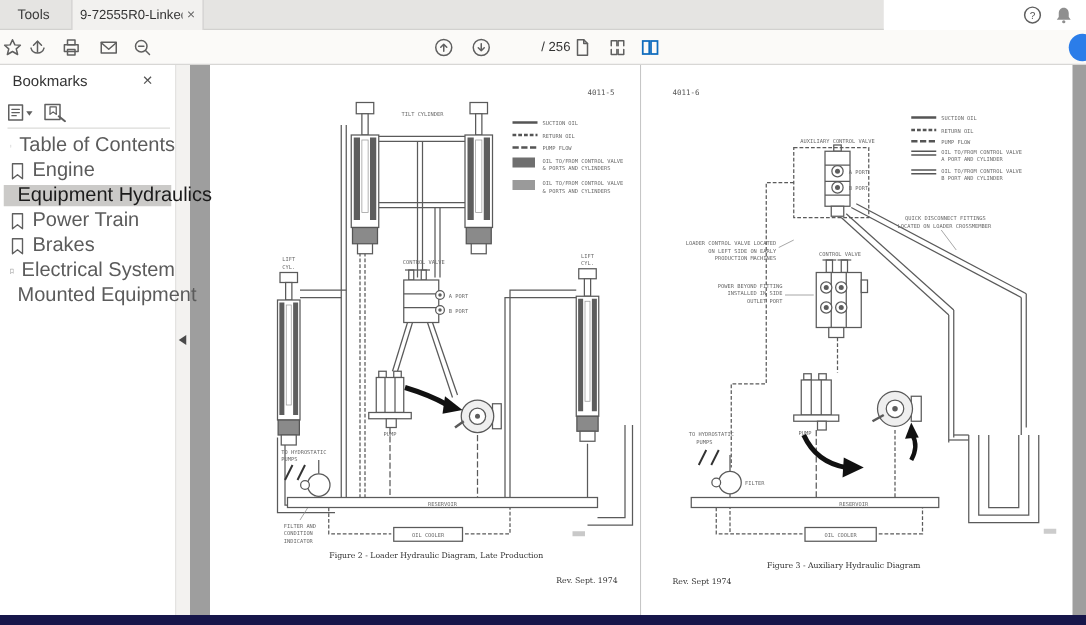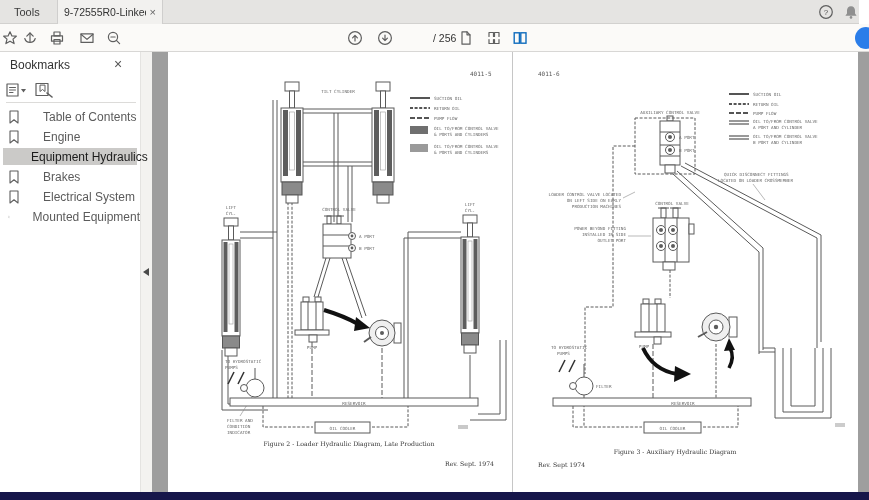--- a/index.html
+++ b/index.html
@@ -1,20 +1,20 @@
 <!DOCTYPE html>
 <html><head>
 <meta charset="utf-8">
 <style>
   html,body{margin:0;padding:0;}
   body{font-family:"Liberation Sans", sans-serif; width:869px; height:500px; overflow:hidden; background:#fff; position:relative;}
   .app{position:absolute; inset:0; width:869px; height:500px; overflow:hidden;}
 
   
-  .tabbar{position:absolute; left:0; top:0; width:859px; height:24px; background:#e5e4e2; border-bottom:1px solid #d2d1cf; box-sizing:border-box;}
+  .tabbar{position:absolute; left:0; top:0; width:707px; height:24px; background:#e5e4e2; border-bottom:1px solid #d2d1cf; box-sizing:border-box;}
   .tab-tools{position:absolute; left:14px; top:0; height:24px; line-height:24px; font-size:11px; color:#3b3b3b; cursor:default;}
   .tab-doc{position:absolute; left:57px; top:0; width:106px; height:24px; background:#f2f1ef; border-left:1px solid #cfcecd; border-right:1px solid #cfcecd; box-sizing:border-box; display:flex; align-items:center; padding:0 6px;}
   .tab-doc .t{font-size:10.5px; color:#333; white-space:nowrap; overflow:hidden; flex:1;}
   .tab-doc .x{font-size:11px; color:#666; margin-left:4px;}
   .tb-right-ic{position:absolute; top:4px; width:16px; height:16px;}
 
   
   .toolbar{position:absolute; left:0; top:24px; width:869px; height:28px; background:#fbfaf8; border-bottom:1px solid #d8d7d5; box-sizing:border-box;}
   .ic{position:absolute; top:6px; width:16px; height:16px;}
   .pagebox{position:absolute; left:402px; top:6px; width:26px; height:16px; background:#fff; border:1px solid #b9b8b6; box-sizing:border-box; font-size:10px; color:#222; text-align:center; line-height:15px;margin-top:28px;}
@@ -34,21 +34,21 @@
 
   
   .bm-title{position:absolute; left:10px; top:6px; font-size:12px; color:#333;}
   .bm-close{position:absolute; left:114px; top:4px; font-size:14px; color:#555;}
   .bm-icon{position:absolute; top:30px; width:22px; height:16px;}
   .bm-div{position:absolute; left:6px; top:50px; width:130px; height:1px; background:#dcdbd9;}
   .bm-list{position:absolute; left:0; top:55px; width:140px;}
   .bm-item{position:relative; height:20px; display:flex; align-items:center;}
   .bm-item .hl{position:absolute; left:3px; top:1px; width:134px; height:17px; background:#cbcac8; z-index:0;}
   .bm-item svg{position:relative; z-index:1; margin-left:8px;}
-  .bm-item .lab{position:relative; z-index:1; margin-left:23px; font-size:12px; color:#5b5b5b; white-space:nowrap;}
+  .bm-item .lab{position:relative; z-index:1; margin-left:6px; font-size:16px; color:#5b5b5b; white-space:nowrap;}
   .bm-item.active .lab{color:#1b1b1b;}
 
   
   .taskbar{position:absolute; left:0; top:492px; width:869px; height:8px; background:#16164a;}
 
   
   .pp{stroke:#5a5a5a; stroke-width:1; fill:none;}
   .d1{stroke-dasharray:3,1.6;}
   .d2{stroke-dasharray:5,2;}
   .comp{fill:#fff; stroke:#5a5a5a; stroke-width:1;}
@@ -164,20 +164,26 @@
               <path d="M2,1 h8 v12 l-4,-3.2 l-4,3.2 z" class="icstroke" style="stroke-width:1.1"></path>
             </svg>
           <span class="lab">Engine</span>
         </div>
         <div class="bm-item active">
           <div class="hl"></div>
           <svg width="12" height="14" viewBox="0 0 12 14">
               <path d="M2,1 h8 v12 l-4,-3.2 l-4,3.2 z" class="icstroke" style="stroke-width:1.1"></path>
             </svg>
           <span class="lab">Equipment Hydraulics</span>
+        </div>
+        <div class="bm-item">
+          <svg width="12" height="14" viewBox="0 0 12 14">
+              <path d="M2,1 h8 v12 l-4,-3.2 l-4,3.2 z" class="icstroke" style="stroke-width:1.1"></path>
+            </svg>
+          <span class="lab">Power Train</span>
         </div>
         <div class="bm-item">
           <svg width="12" height="14" viewBox="0 0 12 14">
               <path d="M2,1 h8 v12 l-4,-3.2 l-4,3.2 z" class="icstroke" style="stroke-width:1.1"></path>
             </svg>
           <span class="lab">Brakes</span>
         </div>
         <div class="bm-item">
           <svg width="12" height="14" viewBox="0 0 12 14">
               <path d="M2,1 h8 v12 l-4,-3.2 l-4,3.2 z" class="icstroke" style="stroke-width:1.1"></path>

